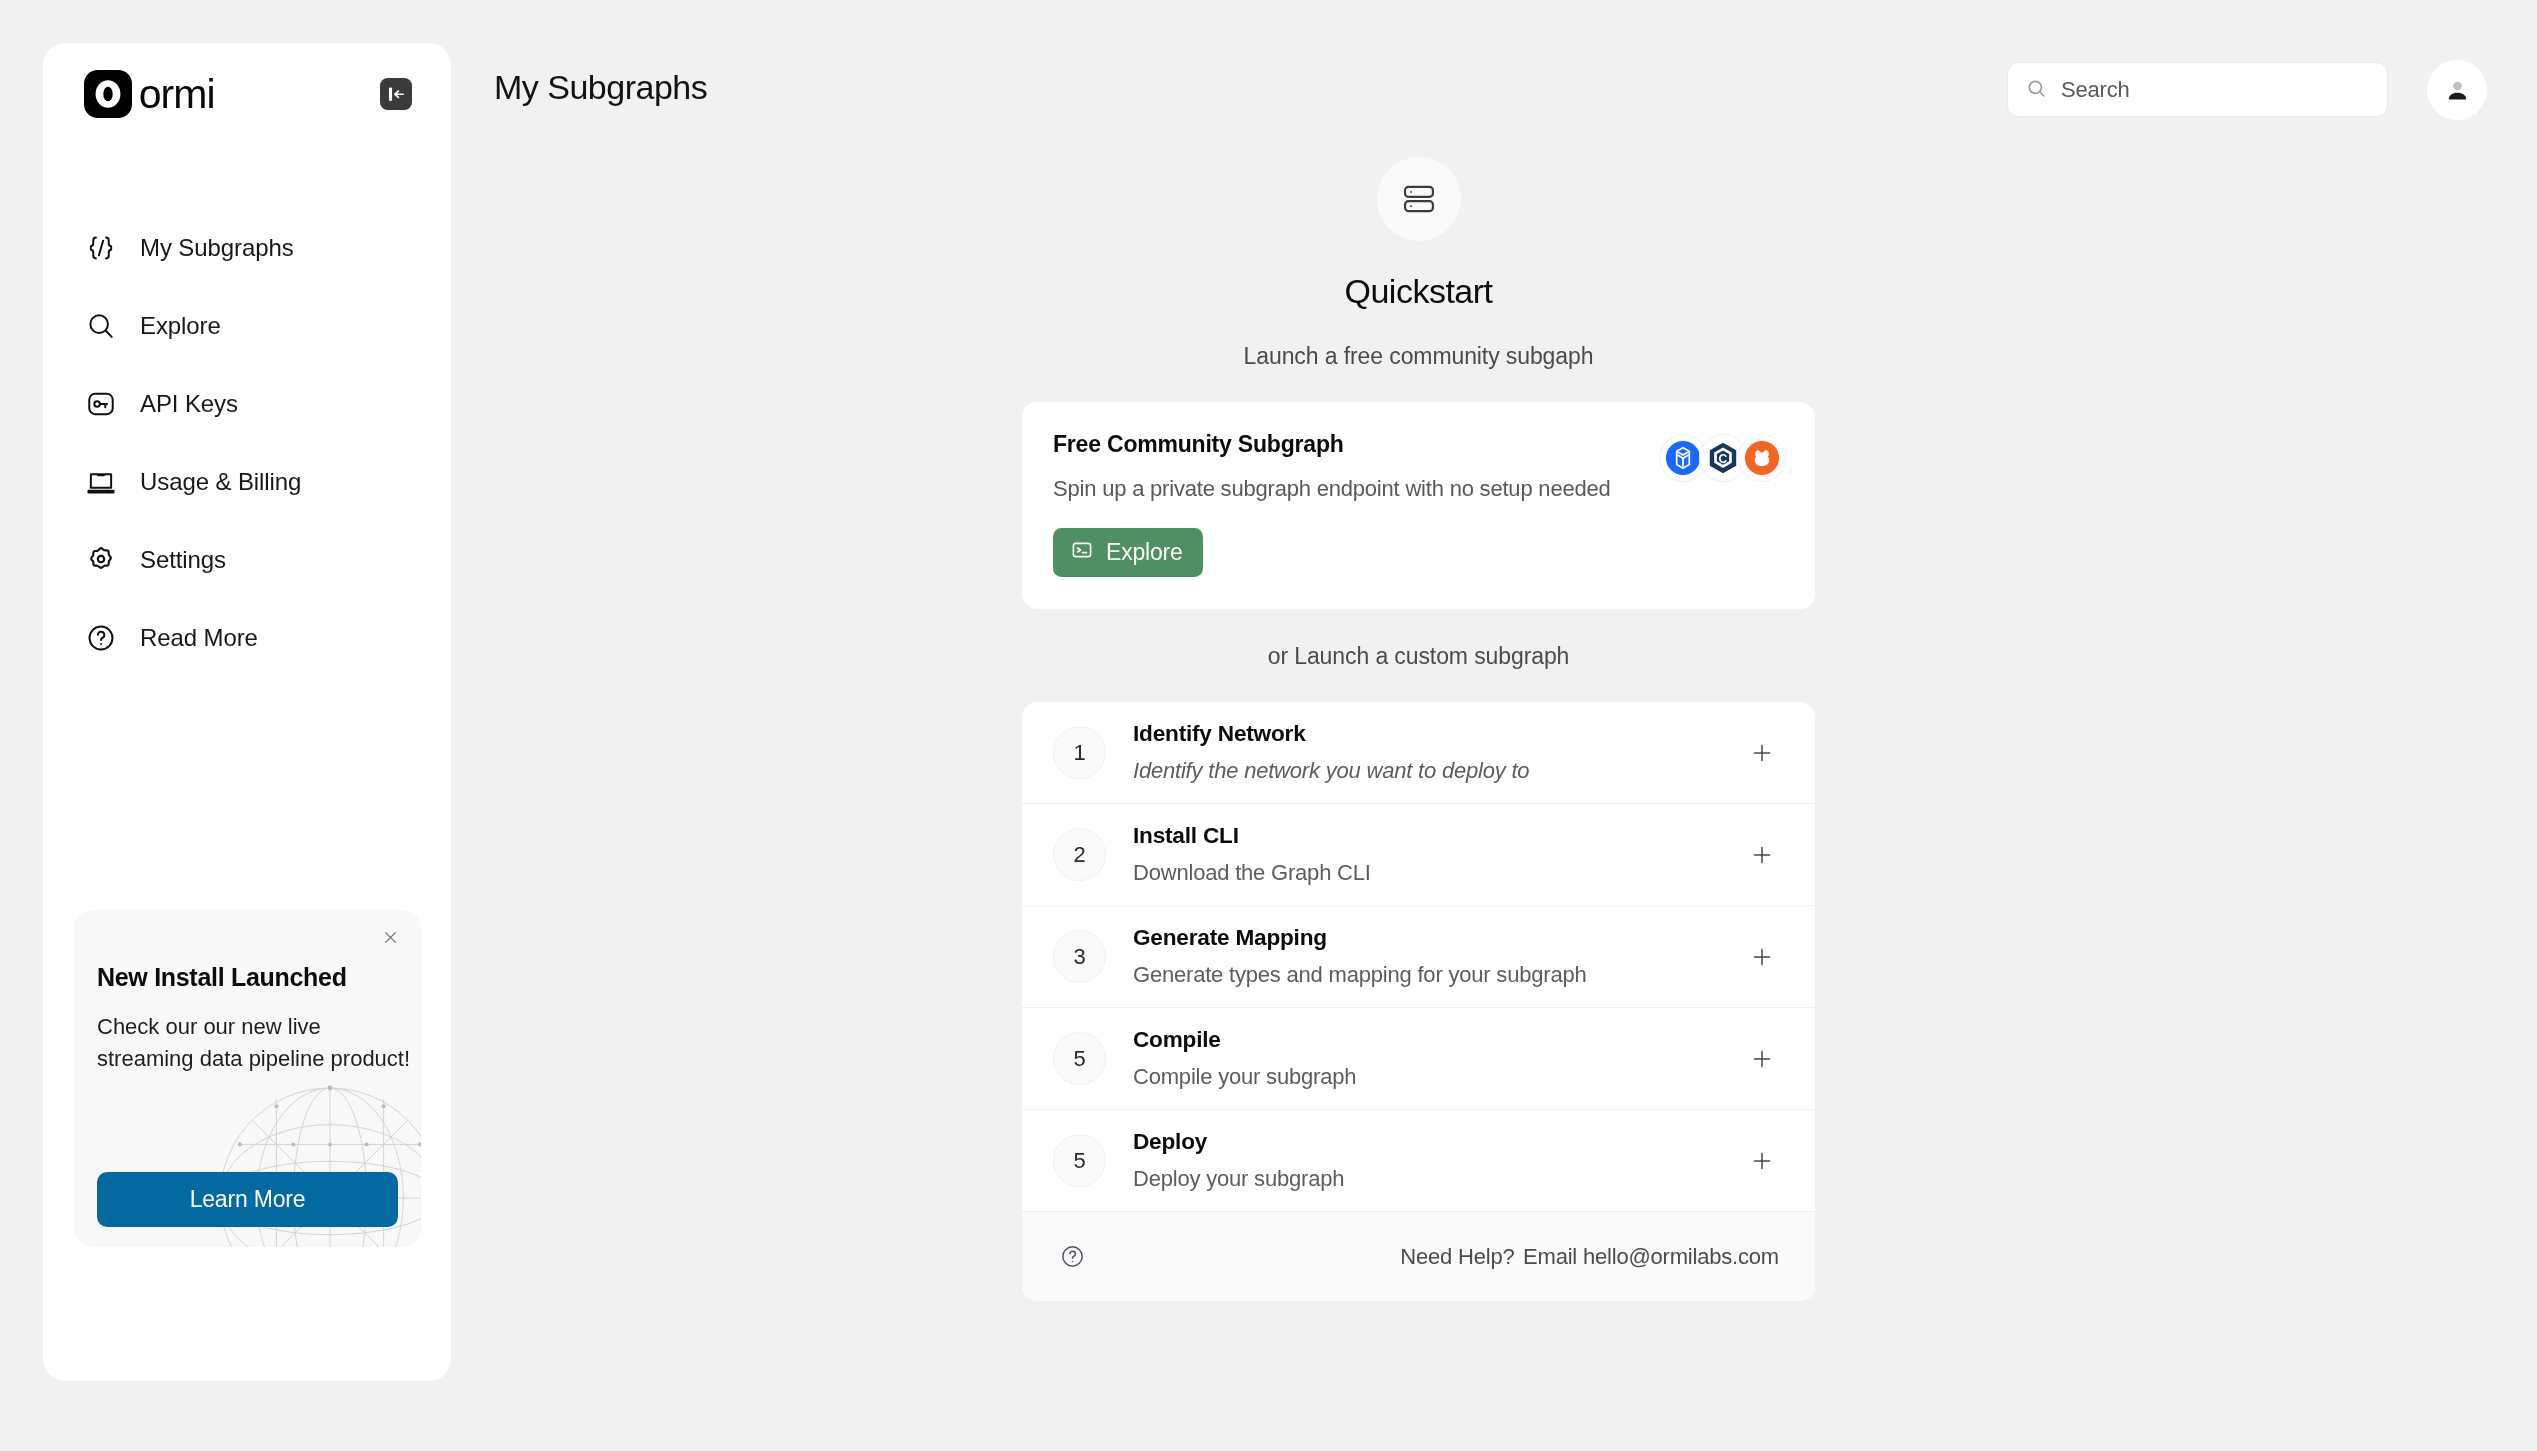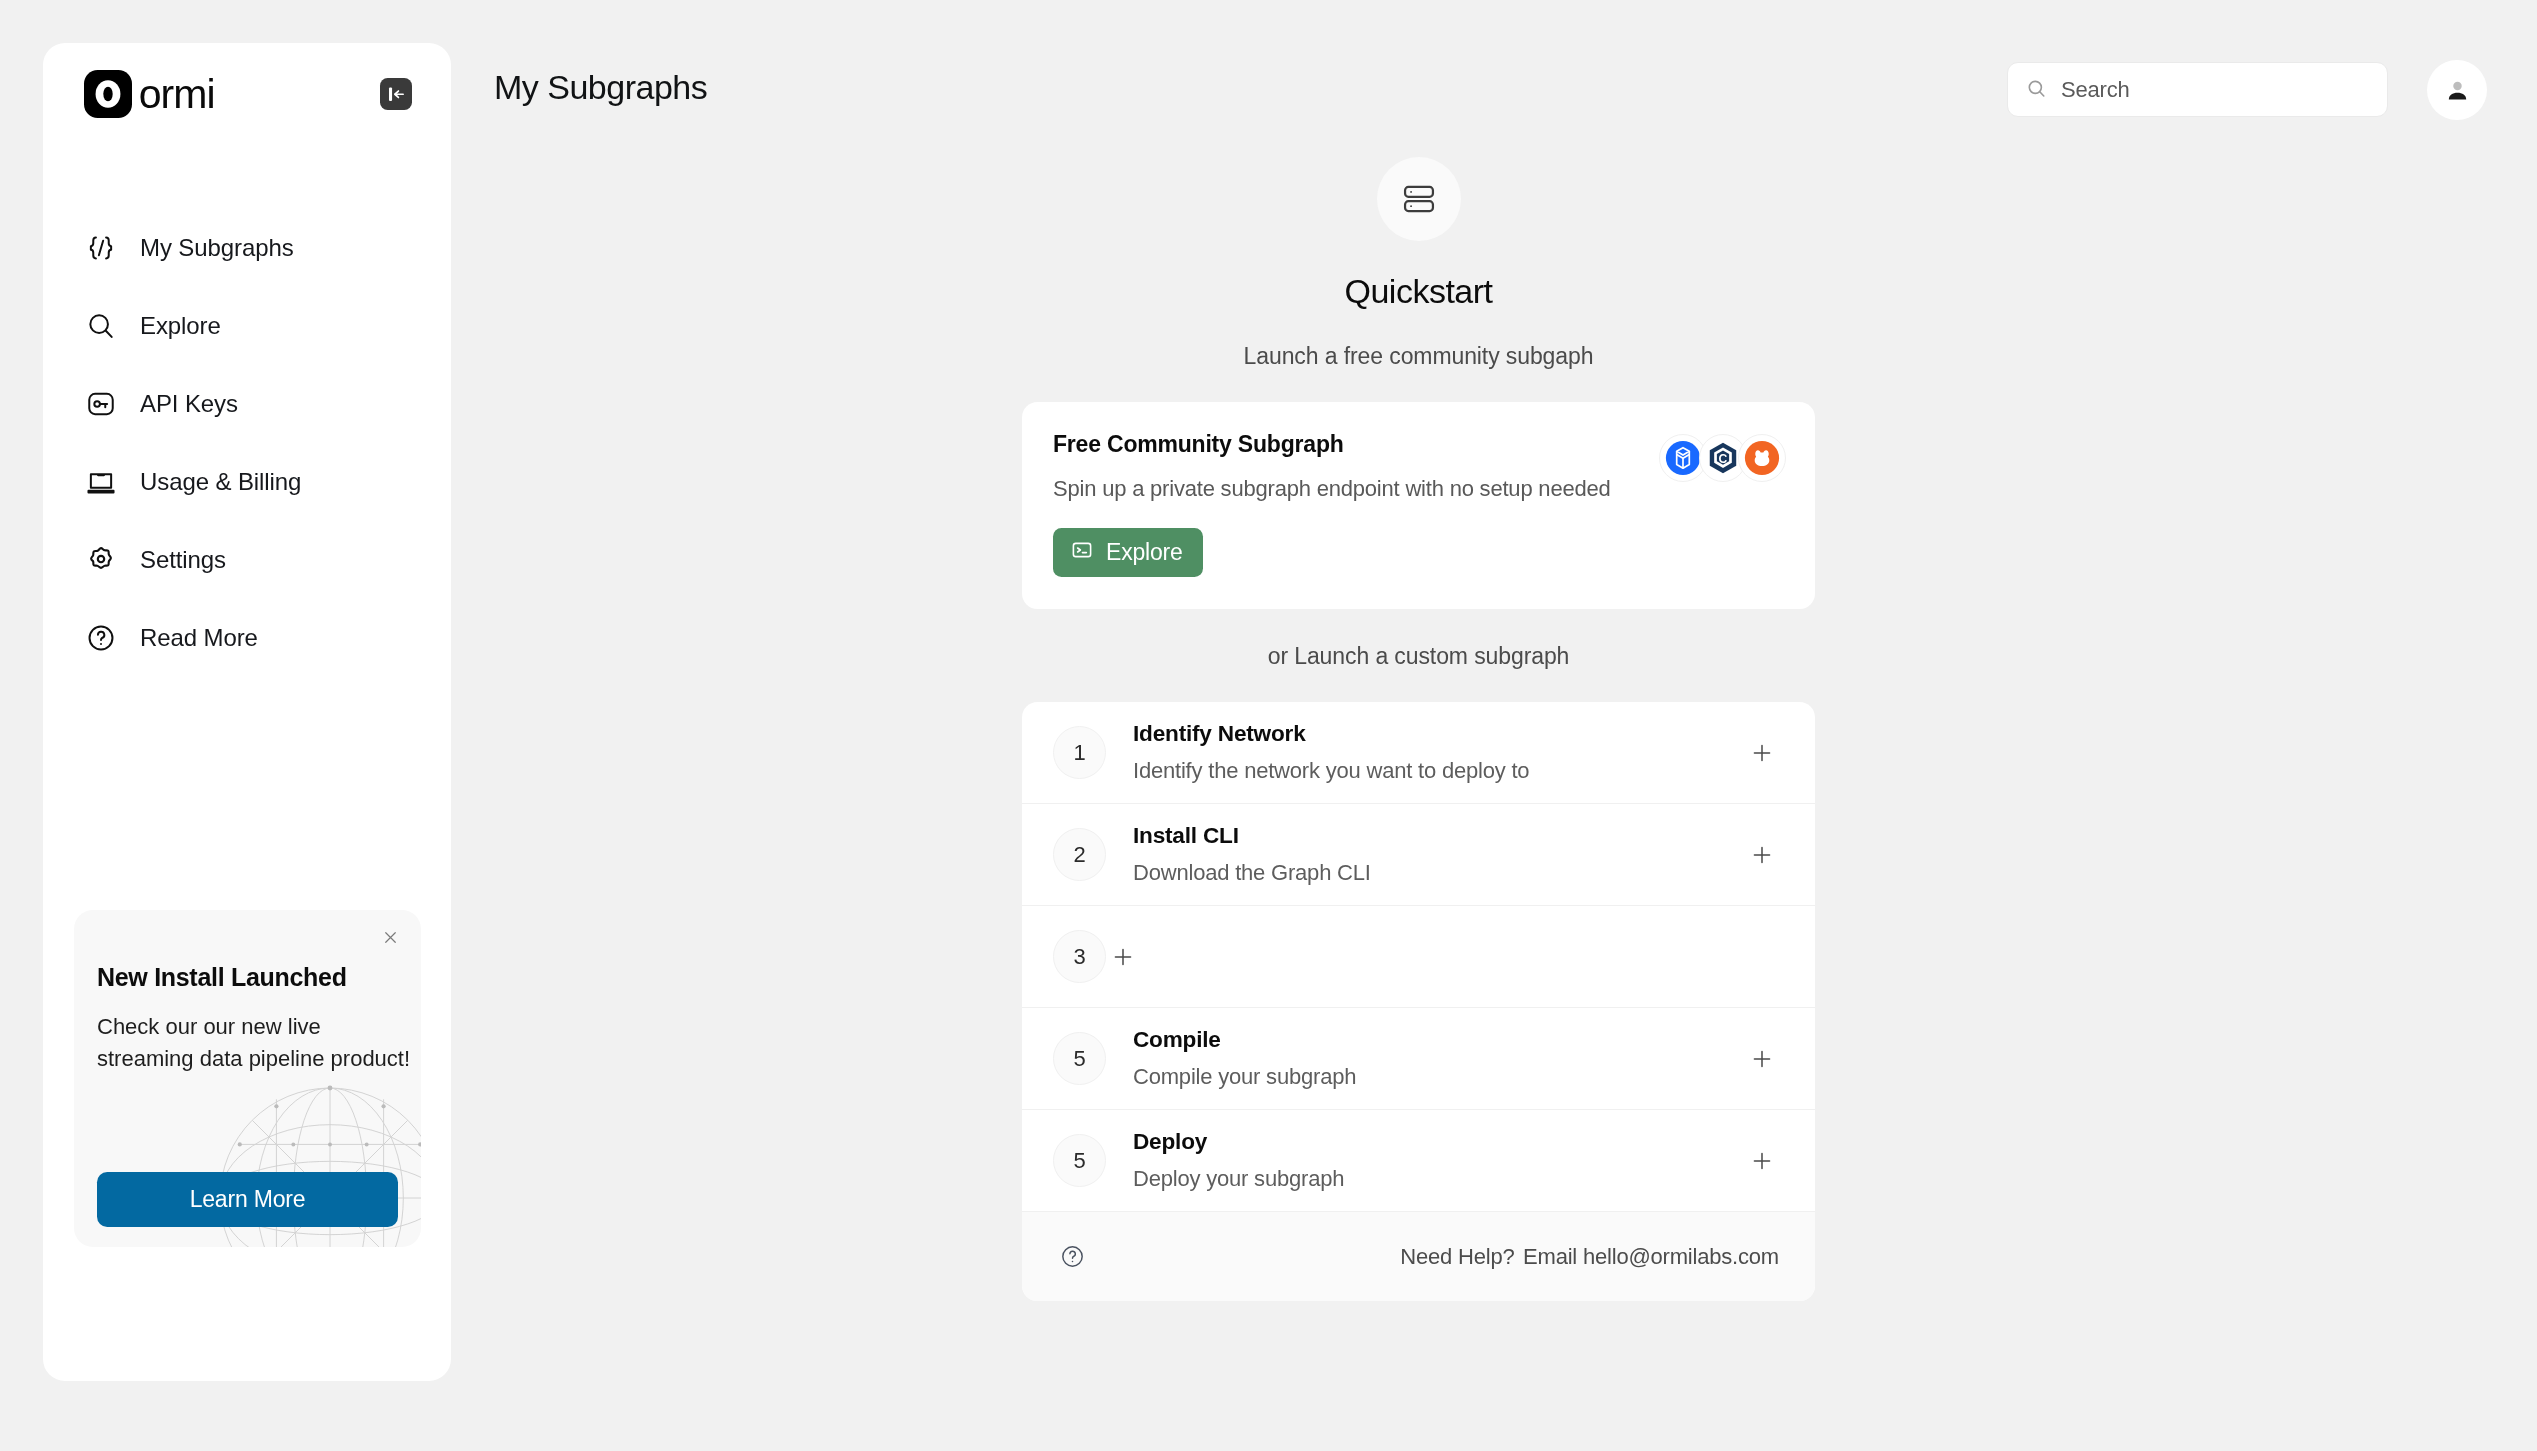--- a/index.html
+++ b/index.html
@@ -616,21 +616,21 @@
     </section>
 
     <p class="or-label">or Launch a custom subgraph</p>
 
     <section class="steps-card">
 
       <div class="step-row">
         <span class="step-num">1</span>
         <span class="step-text">
           <span class="step-title" style="display: block;">Identify Network</span>
-          <span class="step-desc" style="display: block;">Identify the network you want to deploy to</span>
+          <span class="step-desc" style="display: block; font-style: italic;">Identify the network you want to deploy to</span>
         </span>
         <span class="step-plus">
           <svg width="26" height="26" viewBox="0 0 24 24" fill="none" stroke="#4a4a4a" stroke-width="1.4" stroke-linecap="round">
             <path d="M12 5 V19 M5 12 H19"></path>
           </svg>
         </span>
       </div>
 
       <div class="step-row">
         <span class="step-num">2</span>
@@ -640,20 +640,24 @@
         </span>
         <span class="step-plus">
           <svg width="26" height="26" viewBox="0 0 24 24" fill="none" stroke="#4a4a4a" stroke-width="1.4" stroke-linecap="round">
             <path d="M12 5 V19 M5 12 H19"></path>
           </svg>
         </span>
       </div>
 
       <div class="step-row">
         <span class="step-num">3</span>
+        <span class="step-text">
+          <span class="step-title" style="display: block;">Generate Mapping</span>
+          <span class="step-desc" style="display: block;">Generate types and mapping for your subgraph</span>
+        </span>
         <span class="step-plus">
           <svg width="26" height="26" viewBox="0 0 24 24" fill="none" stroke="#4a4a4a" stroke-width="1.4" stroke-linecap="round">
             <path d="M12 5 V19 M5 12 H19"></path>
           </svg>
         </span>
       </div>
 
       <div class="step-row">
         <span class="step-num">5</span>
         <span class="step-text">

